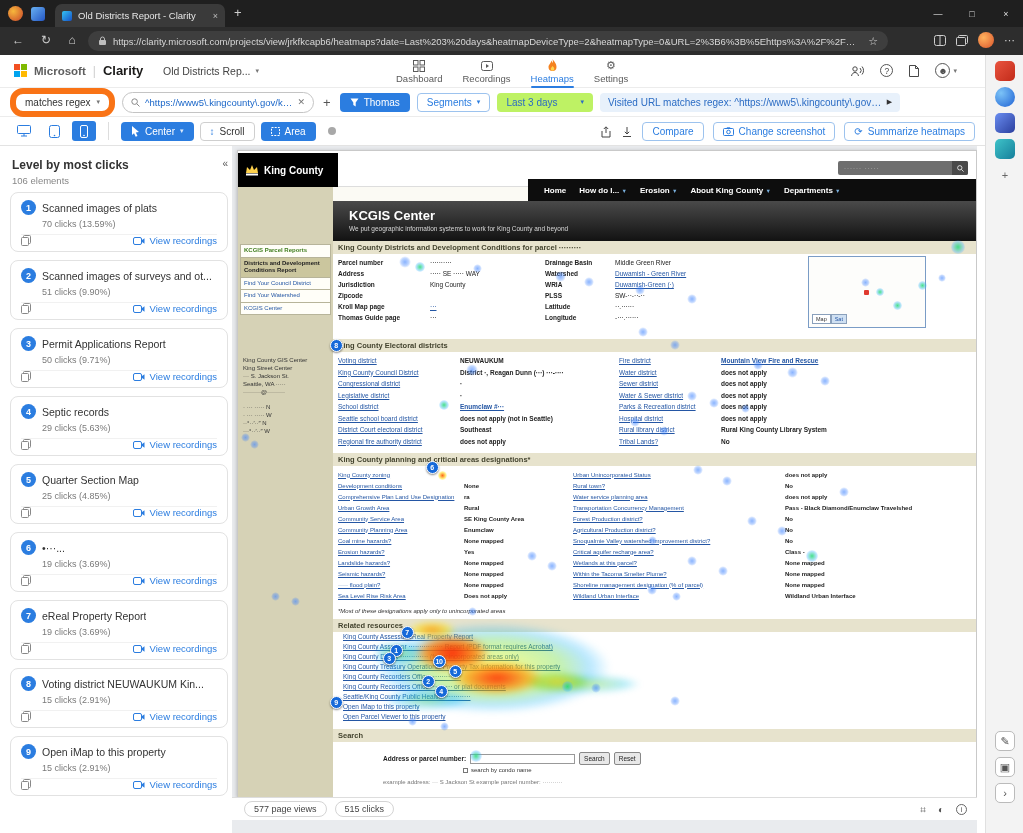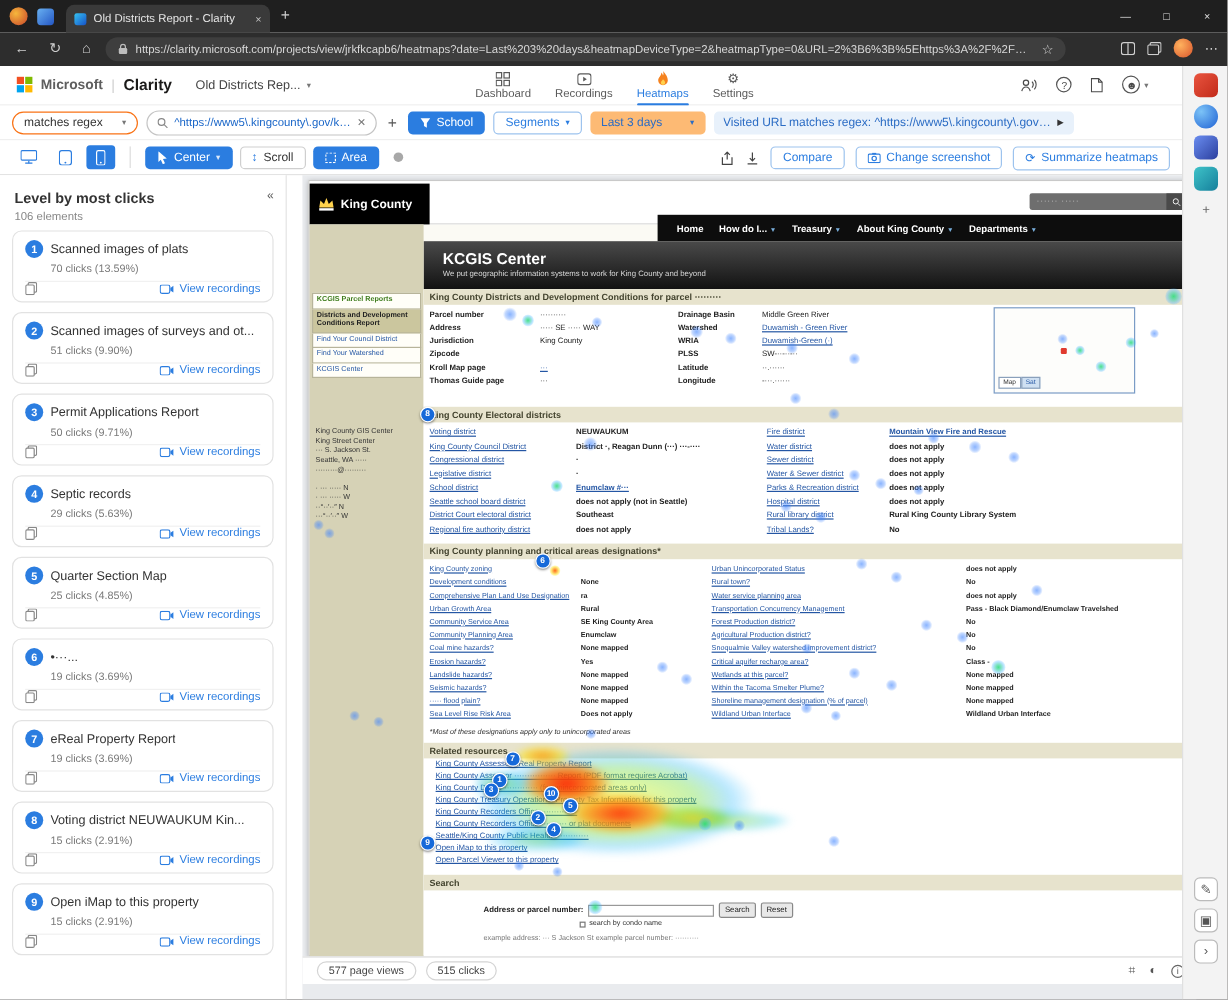--- a/index.html
+++ b/index.html
@@ -44,28 +44,28 @@
   .app-nav-item .bar{height:2px;width:100%;margin-top:1px;background:transparent;border-radius:1px;}
   .app-nav-item.active{color:#2b7de0;}
   .app-nav-item.active .bar{background:#2b7de0;}
   .header-icons{position:absolute;right:28px;top:8px;display:flex;gap:16px;align-items:center;color:#494949;}
   .hic{font-size:11px;color:#494949;display:flex;align-items:center;gap:3px;}
   .help-circle{width:13px;height:13px;border:1px solid #555;border-radius:50%;font-size:8.5px;display:flex;align-items:center;justify-content:center;}
   .acct{width:15px;height:15px;border:1px solid #555;border-radius:50%;display:flex;align-items:center;justify-content:center;font-size:9px;}
 
   
   .filter-bar{position:absolute;left:0;top:33px;right:0;height:29px;border-bottom:1px solid #ececec;display:flex;align-items:center;padding-left:10px;gap:7px;background:#fff;}
-  .match-pill{border:1px solid #f97316;border-radius:13px;padding:3px 9px;font-size:10px;color:#333;display:flex;align-items:center;gap:16px;}
+  .match-pill{border:6px solid #f97316;border-radius:13px;padding:3px 9px;font-size:10px;color:#333;display:flex;align-items:center;gap:6px;}
   .search-pill{border:1px solid #c4c4c4;border-radius:13px;width:192px;height:21px;display:flex;align-items:center;gap:5px;padding:0 8px;}
   .search-pill .q{flex:1;font-size:9.5px;color:#1a66c8;white-space:nowrap;overflow:hidden;text-overflow:ellipsis;}
   .xsmall{color:#777;font-size:9px;}
   .plus-btn{color:#555;font-size:13px;margin:0 2px;}
   .btn-primary{background:#2b7de0;color:#fff;border-radius:4px;font-size:10px;padding:4px 10px;display:inline-flex;align-items:center;gap:5px;}
   .btn-blue-outline{background:#fff;color:#2b7de0;border:1px solid #9dc3ee;border-radius:4px;font-size:10px;padding:3px 9px;display:inline-flex;align-items:center;gap:5px;}
-  .btn-soft{background:#fdba74;color:#2b6cc4;border-radius:4px;font-size:10px;padding:4px 9px;display:inline-flex;align-items:center;gap:23px;}
+  .btn-soft{background:#bef264;color:#2b6cc4;border-radius:4px;font-size:10px;padding:4px 9px;display:inline-flex;align-items:center;gap:23px;}
   .chip{background:#e8f1fb;color:#2b6cc4;border-radius:4px;font-size:10px;padding:4px 8px;display:inline-flex;align-items:center;gap:5px;max-width:300px;}
   .chip .t{white-space:nowrap;overflow:hidden;text-overflow:ellipsis;}
   .chip .exp{color:#333;font-size:7px;}
   .fb-right{position:absolute;right:10px;top:0;height:29px;display:flex;align-items:center;gap:14px;}
   .txt-btn{font-size:10px;color:#333;display:flex;align-items:center;gap:5px;}
 
   
   .toolbar{position:absolute;left:0;top:62px;right:0;height:29px;border-bottom:1px solid #e3e3e3;display:flex;align-items:center;padding-left:12px;gap:6px;background:#fff;}
   .dev-btn{width:24px;height:20px;display:flex;align-items:center;justify-content:center;border-radius:3px;}
   .dev-btn.sel{background:#2b7de0;}
@@ -81,21 +81,21 @@
   .rp-sub{font-size:9.5px;color:#888;margin-top:3px;}
   .collapse{position:absolute;right:10px;top:12px;color:#555;font-size:10px;}
   .rank-card{margin:0 10px 8px;border:1px solid #e2e2e2;border-radius:8px;padding:7px 10px 5px;}
   .rc-top{display:flex;align-items:center;gap:6px;}
   .rank-badge{width:15px;height:15px;border-radius:50%;background:#2b7de0;color:#fff;font-size:9px;font-weight:bold;display:flex;align-items:center;justify-content:center;flex:none;}
   .rc-label{font-size:10.5px;color:#333;white-space:nowrap;overflow:hidden;text-overflow:ellipsis;}
   .rc-clicks{font-size:9px;color:#7a7a7a;margin:4px 0 5px 21px;}
   .rc-foot{border-top:1px solid #f1f1f1;padding-top:0;display:flex;justify-content:space-between;align-items:flex-start;}
   .view-rec{color:#2b7de0;font-size:9.5px;display:flex;align-items:center;gap:5px;}
 
-  .main-area{position:absolute;left:252px;top:91px;width:745px;bottom:0;background:#e9ebee;overflow:hidden;}
+  .main-area{position:absolute;left:232px;top:91px;width:745px;bottom:0;background:#e9ebee;overflow:hidden;}
 
   
   .kc-stage{position:absolute;left:5px;top:4px;width:740px;height:647px;background:#fbfaf4;border:1px solid #c9c9c9;box-shadow:0 1px 4px rgba(0,0,0,.25);font-size:6.5px;color:#222;}
   .kc-topbar{position:absolute;left:0;top:0;width:738px;height:36px;background:#fff;border-bottom:1px solid #ddd;}
   .kc-logo{position:absolute;left:0;top:2px;width:100px;height:34px;background:#000;color:#fff;display:flex;align-items:center;gap:5px;padding-left:7px;}
   .kc-logo-text{font-size:10px;font-weight:bold;}
   .kc-topsearch{position:absolute;left:600px;top:10px;width:130px;height:14px;background:#6e6e6e;border-radius:2px;display:flex;align-items:center;overflow:hidden;}
   .kc-topsearch .dots{flex:1;color:#ddd;font-size:6px;padding-left:6px;letter-spacing:1px;white-space:nowrap;overflow:hidden;}
   .kc-topsearch .mag{width:16px;height:14px;background:#4a4a4a;color:#fff;display:flex;align-items:center;justify-content:center;flex:none;}
   .kc-nav{position:absolute;left:290px;top:28px;width:448px;height:22px;background:#0d0d0d;display:flex;align-items:center;gap:13px;padding-left:16px;color:#fff;font-size:8px;font-weight:bold;}
@@ -323,21 +323,21 @@
             <line x1="5.8" y1="5.8" x2="8.5" y2="8.5" stroke="#888"></line>
           </svg>
         <span class="q">^https://www5\.kingcounty\.gov/kcgisrepor...</span>
         <span class="xsmall">✕</span>
       </div>
       <span class="plus-btn">+</span>
       <div class="btn-primary">
         <svg width="9" height="9" viewBox="0 0 9 9">
             <path d="M0.5 0.5h8L5.7 4.5v4l-2.4-1.4v-2.6z" fill="#fff"></path>
           </svg>
-        <span>School</span>
+        <span>Thomas</span>
       </div>
       <div class="btn-blue-outline">
         <span>Segments</span>
           <span class="caret" style="color:#2b7de0">▾</span>
       </div>
       <div class="btn-soft">
         <span>Last 3 days</span>
           <span class="caret" style="color:#2b6cc4">▾</span>
       </div>
       <div class="chip">
@@ -649,21 +649,21 @@
           <span class="mag">
               <svg width="7" height="7" viewBox="0 0 9 9">
                 <circle cx="3.6" cy="3.6" r="2.8" fill="none" stroke="#fff"></circle>
                 <line x1="5.8" y1="5.8" x2="8.5" y2="8.5" stroke="#fff"></line>
               </svg>
             </span>
         </div>
         <div class="kc-nav">
           <span>Home</span>
           <span><span>How do I...</span> <span class="c">▼</span></span>
-          <span><span>Treasury</span> <span class="c">▼</span></span>
+          <span><span>Erosion</span> <span class="c">▼</span></span>
           <span><span>About King County</span> <span class="c">▼</span></span>
           <span><span>Departments</span> <span class="c">▼</span></span>
         </div>
         <div class="kc-banner">
           <div class="t">KCGIS Center</div>
           <div class="s">We put geographic information systems to work for King County and beyond</div>
         </div>
         <div class="kc-side">
           <div class="kc-menu">
             <div class="kc-menu-item head">KCGIS Parcel Reports</div>

